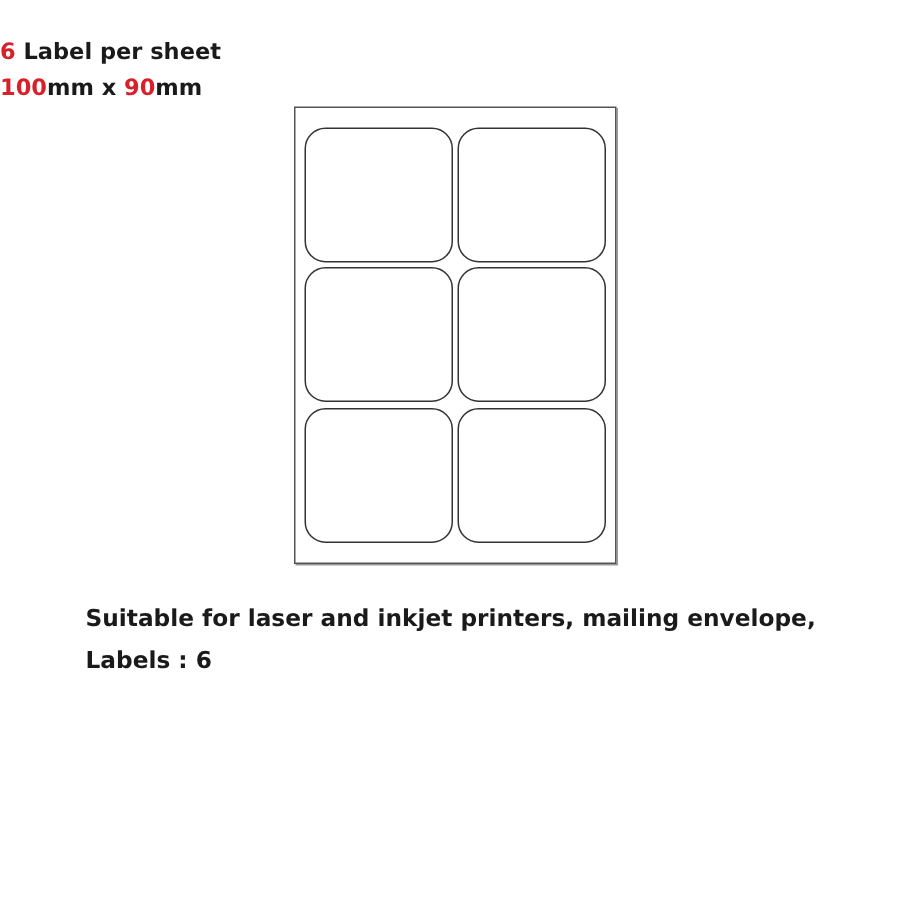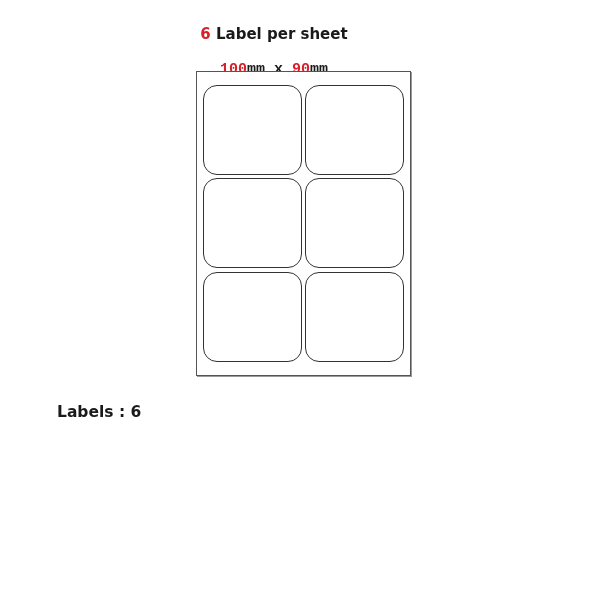--- a/index.html
+++ b/index.html
@@ -1,19 +1,19 @@
 <!DOCTYPE html>
 <html><head>
 <meta charset="utf-8">
 <style>
   html, body { margin:0; padding:0; background:#ffffff; }
   body { width:600px; height:600px; position:relative; overflow:hidden; font-family:"DejaVu Sans","Liberation Sans",sans-serif; color:#1a1a1a; }
-  .title { position:absolute; left:0; width:548px; text-align:center; font-weight:bold; font-size:15px; line-height:20px; }
+  .title { position:absolute; left:0; width:548px; text-align:left; font-weight:bold; font-size:15px; line-height:20px; }
   .title.l1 { top:24px; }
-  .title.l2 { top:60px;font-family:Liberation Mono, monospace; }
+  .title.l2 { top:48px; }
   .red { color:#d7202a; }
   .sheet { position:absolute; left:196px; top:71px; width:215px; height:305px; border:1px solid #555; box-shadow:1px 1px 0 #999; background:#fff; box-sizing:border-box; }
   .label { position:absolute; width:99px; height:90px; border:1.3px solid #333; border-radius:14px; box-sizing:border-box; background:#fff; }
   .info { position:absolute; left:57px; top:399px; width:530px; font-weight:bold; font-size:15.5px; line-height:27.6px; }
   .info div { white-space:nowrap; }
 </style>
 </head>
 <body>
 
 <div class="title l1">
@@ -26,14 +26,15 @@
 <div class="sheet">
   <div class="label" style="left:6px; top:13px;"></div>
   <div class="label" style="left:108px; top:13px;"></div>
   <div class="label" style="left:6px; top:106px;"></div>
   <div class="label" style="left:108px; top:106px;"></div>
   <div class="label" style="left:6px; top:200px;"></div>
   <div class="label" style="left:108px; top:200px;"></div>
 </div>
 
 <div class="info">
+  <div>Suitable for laser and inkjet printers, mailing envelope,</div>
   <div>Labels : 6</div>
 </div>
 
 </body></html>

